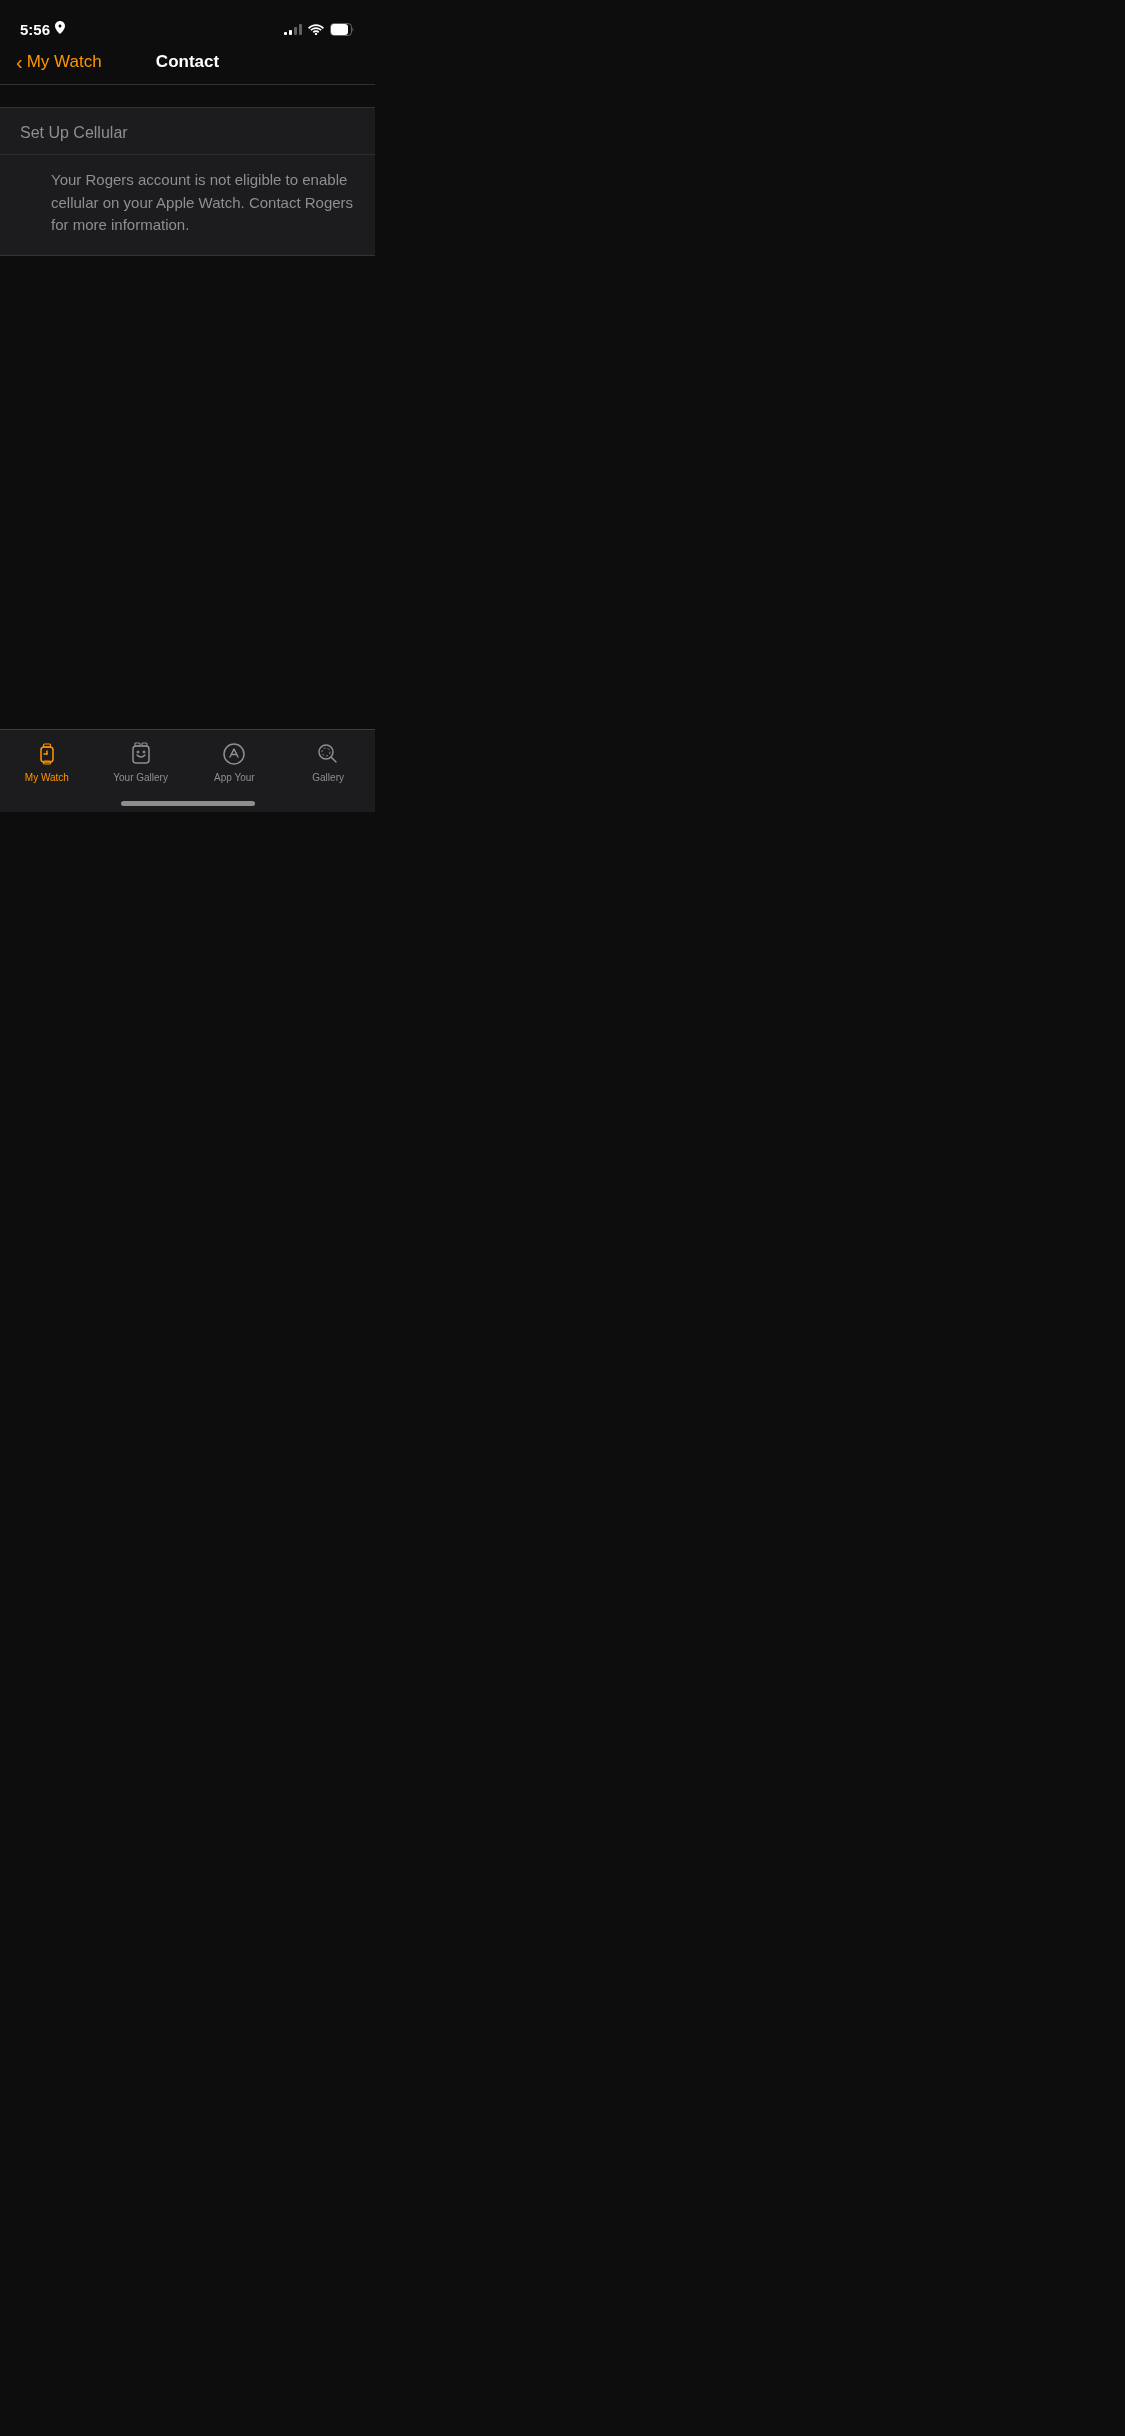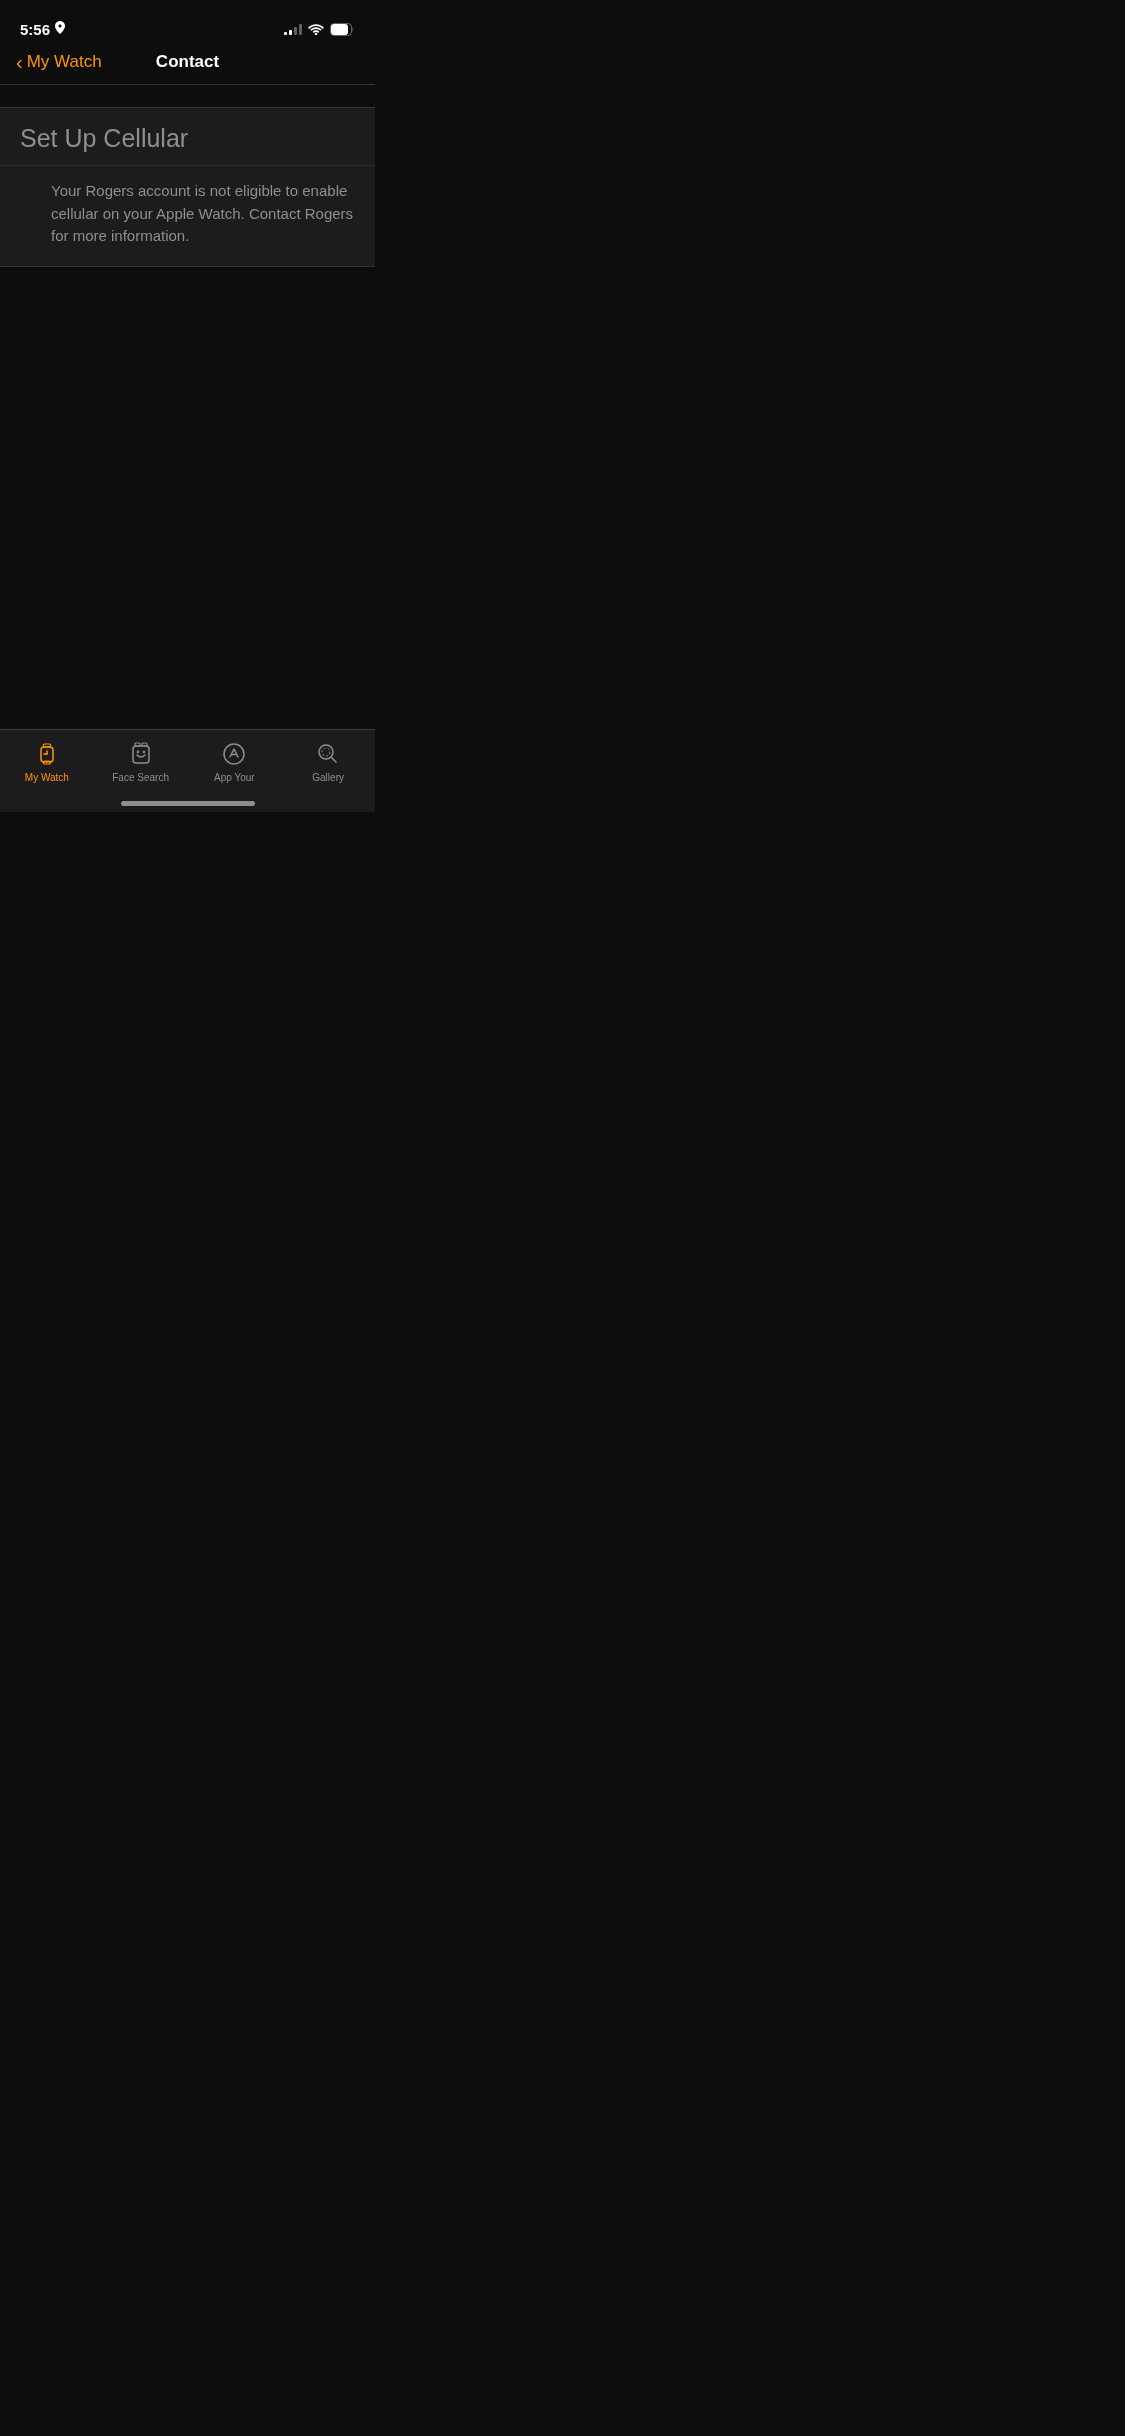--- a/index.html
+++ b/index.html
@@ -132,21 +132,21 @@
 
     
     .content-section {
       background-color: #1c1c1e;
       border-top: 1px solid rgba(255,255,255,0.1);
       border-bottom: 1px solid rgba(255,255,255,0.1);
     }
 
     .section-title {
       padding: 16px 30px 12px 20px;
-      font-size: 25px;
+      font-size: 16px;
       font-weight: 400;
       color: #8e8e93;
       border-bottom: 1px solid rgba(255,255,255,0.08);
     }
 
     .section-body {
       padding: 14px 20px 18px 20px;
     }
 
     .section-body p {
@@ -295,21 +295,21 @@
     <div class="tab-icon">
       <svg width="26" height="26" viewBox="0 0 26 26" fill="none" xmlns="http://www.w3.org/2000/svg">
         <rect x="5" y="5" width="16" height="17" rx="3" stroke="#8e8e93" stroke-width="1.5"></rect>
         <rect x="7" y="2" width="5" height="3" rx="1" stroke="#8e8e93" stroke-width="1.2"></rect>
         <rect x="14" y="2" width="5" height="3" rx="1" stroke="#8e8e93" stroke-width="1.2"></rect>
         <path d="M9 14 Q13 18 17 14" stroke="#8e8e93" stroke-width="1.5" stroke-linecap="round" fill="none"></path>
         <circle cx="10" cy="11" r="1" fill="#8e8e93"></circle>
         <circle cx="16" cy="11" r="1" fill="#8e8e93"></circle>
       </svg>
     </div>
-    <span class="tab-label">Face Search</span>
+    <span class="tab-label">Your Gallery</span>
   </div>
 
   <div class="tab-item inactive">
     <div class="tab-icon">
       <svg width="26" height="26" viewBox="0 0 26 26" fill="none" xmlns="http://www.w3.org/2000/svg">
         <circle cx="13" cy="13" r="10" stroke="#8e8e93" stroke-width="1.5"></circle>
         <path d="M9 16 L13 8 L17 16" stroke="#8e8e93" stroke-width="1.5" stroke-linecap="round" stroke-linejoin="round"></path>
         <line x1="10.5" y1="13.5" x2="15.5" y2="13.5" stroke="#8e8e93" stroke-width="1.5" stroke-linecap="round"></line>
       </svg>
     </div>

